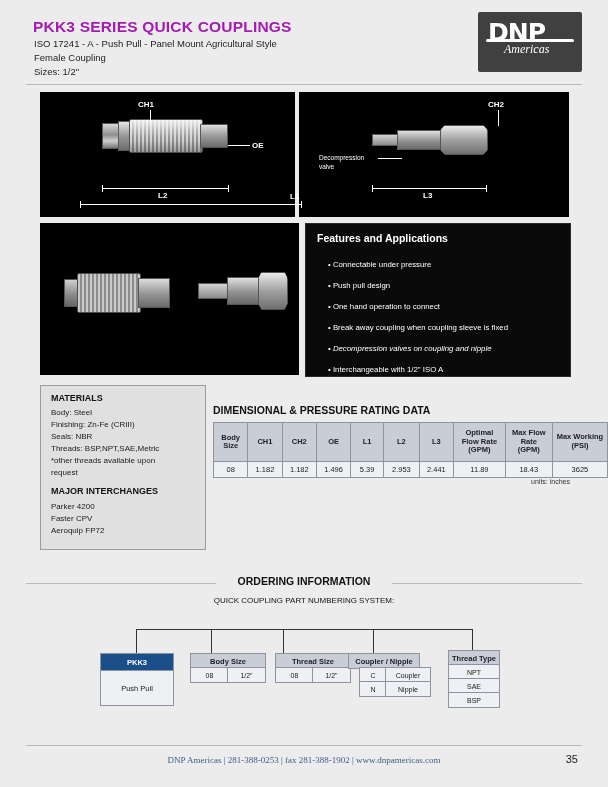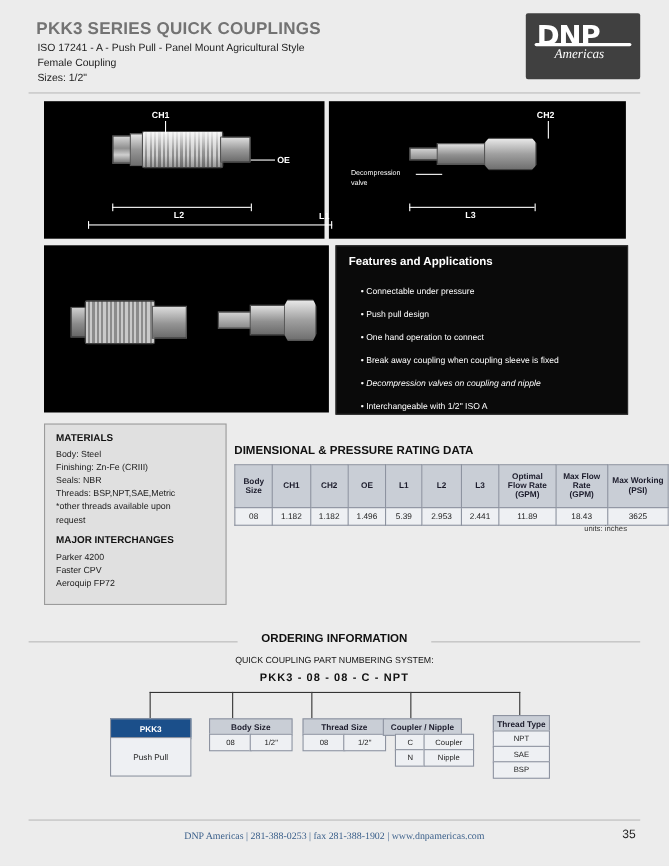--- a/index.html
+++ b/index.html
@@ -16,21 +16,21 @@
     background:#ececec;
     box-sizing:border-box;
   }
   
   .header{
     position:absolute;left:0;top:0;width:608px;height:86px;
   }
   .title{
     position:absolute;left:33px;top:18px;
     font-size:15.5px;font-weight:bold;letter-spacing:0.2px;
-    color:#737373;
+    color:#a21caf;
   }
   .subtitle{
     position:absolute;left:34px;top:38px;
     font-size:9.5px;color:#222;
   }
   .subtitle2{
     position:absolute;left:34px;top:52px;
     font-size:9.5px;color:#222;
   }
   .subtitle3{
@@ -381,21 +381,20 @@
         <td>3625</td>
       </tr>
     </tbody>
   </table>
   <div class="units">units: inches</div>
 
   <div class="ord-rule-l"></div>
   <div class="ord-rule-r"></div>
   <div class="ord-title">ORDERING INFORMATION</div>
   <div class="ord-sub">QUICK COUPLING PART NUMBERING SYSTEM:</div>
-  <div class="ord-code">PKK3  -  08  -  08  -  C  -  NPT</div>
 
   <div class="oline" style="left:136px;top:629px;width:1px;height:24px;"></div>
   <div class="oline" style="left:136px;top:629px;width:75px;height:1px;"></div>
   <div class="oline" style="left:211px;top:629px;width:1px;height:24px;"></div>
   <div class="oline" style="left:211px;top:629px;width:72px;height:1px;"></div>
   <div class="oline" style="left:283px;top:629px;width:1px;height:24px;"></div>
   <div class="oline" style="left:283px;top:629px;width:90px;height:1px;"></div>
   <div class="oline" style="left:373px;top:629px;width:1px;height:24px;"></div>
   <div class="oline" style="left:373px;top:629px;width:100px;height:1px;"></div>
   <div class="oline" style="left:472px;top:629px;width:1px;height:24px;"></div>

